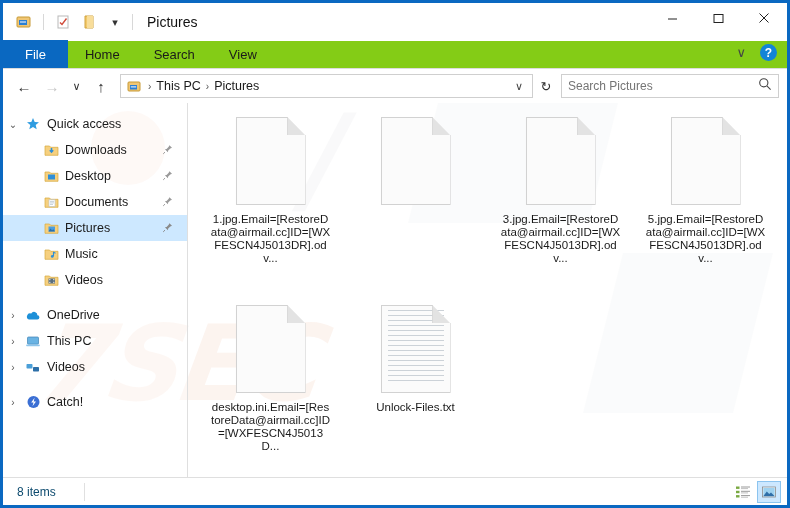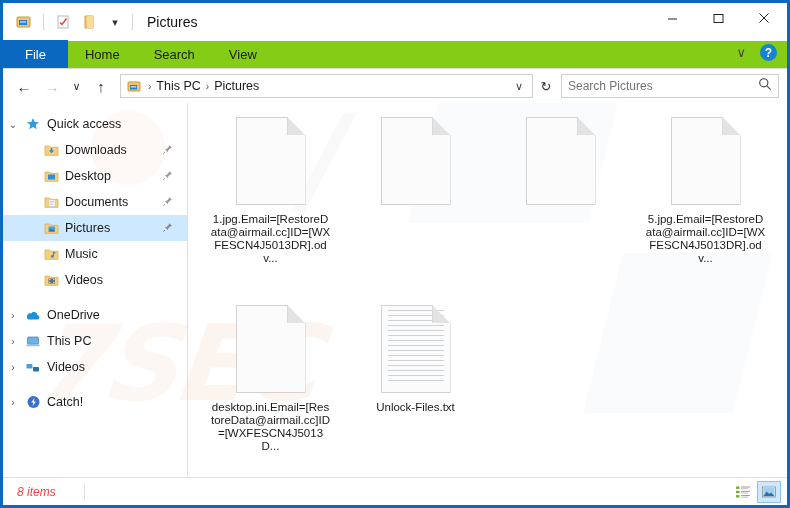--- a/index.html
+++ b/index.html
@@ -306,21 +306,21 @@
   #statusbar {
     position: relative;
     height: 28px;
     border-top: 1px solid #dfdfdf;
     background: #ffffff;
     display: flex;
     align-items: center;
     padding: 0 6px 0 14px;
     z-index: 5;
   }
-  .status-text { font-size: 12px; color: #ef4444; font-style: italic; }
+  .status-text { font-size: 12px; color: #0c4a6e; }
   .status-sep {
     width: 1px; height: 18px; background: #e0e0e0; margin-left: 28px;
   }
   .view-btns {
     margin-left: auto;
     display: flex; align-items: center; gap: 2px;
   }
   .view-btn {
     width: 24px; height: 22px;
     display: flex; align-items: center; justify-content: center;
@@ -611,20 +611,21 @@
             <div class="doc-shape"></div>
               <div class="doc-fold"></div>
           </div>
         </div>
 
         <div class="file-item">
           <div class="file-icon">
             <div class="doc-shape"></div>
               <div class="doc-fold"></div>
           </div>
+          <div class="file-label">3.jpg.Email=[RestoreData@airmail.cc]ID=[WXFESCN4J5013DR].odv...</div>
         </div>
 
 
         <div class="file-item">
           <div class="file-icon">
             <div class="doc-shape"></div>
               <div class="doc-fold"></div>
           </div>
           <div class="file-label">5.jpg.Email=[RestoreData@airmail.cc]ID=[WXFESCN4J5013DR].odv...</div>
         </div>

